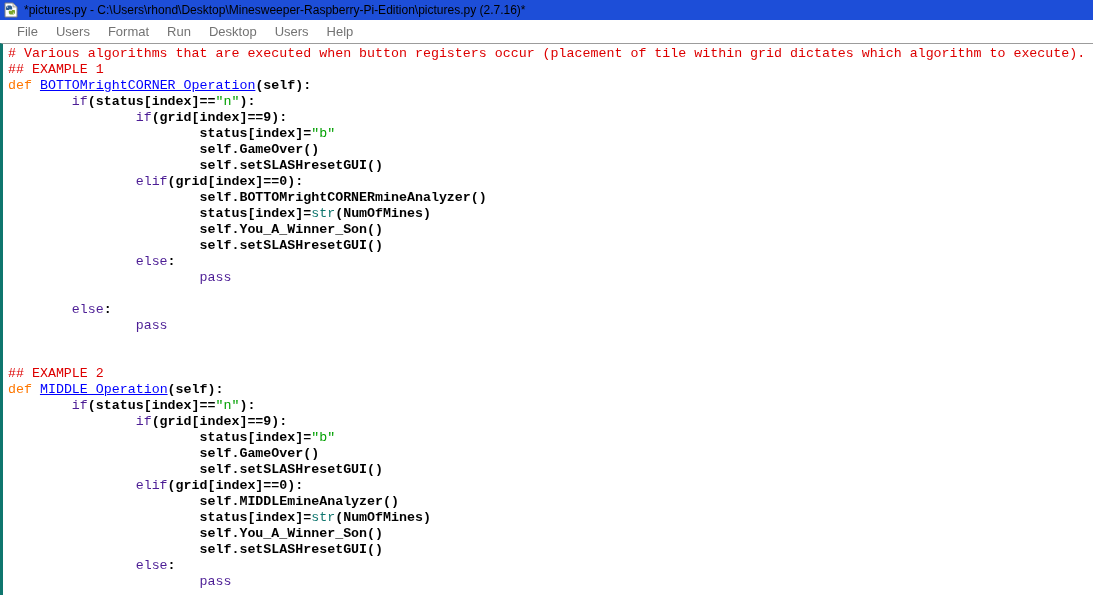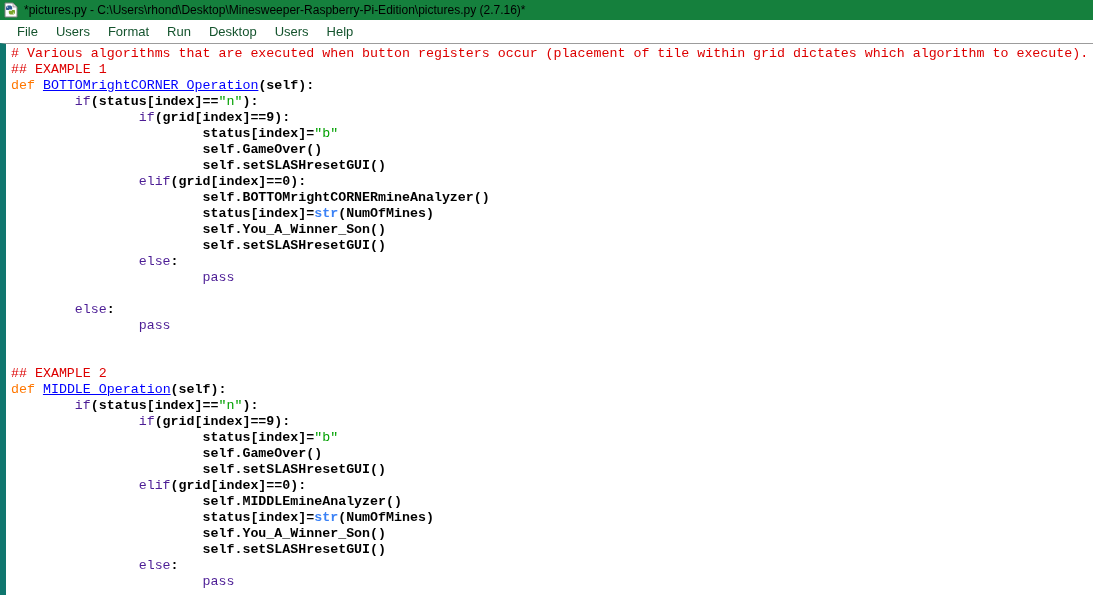--- a/index.html
+++ b/index.html
@@ -4,59 +4,59 @@
 <style>
   html,body{margin:0;padding:0;}
   body{
     width:1093px;height:595px;overflow:hidden;background:#ffffff;
     font-family:"Liberation Sans",sans-serif;
   }
   .window{width:1093px;height:595px;display:flex;flex-direction:column;background:#fff;}
 
   
   .titlebar{
-    height:20px;min-height:20px;background:#15803d;display:flex;align-items:center;
+    height:20px;min-height:20px;background:#1d4ed8;display:flex;align-items:center;
     padding:0 0 0 3px;box-sizing:border-box;
   }
   .app-icon{width:16px;height:16px;position:relative;flex:0 0 auto;margin-right:5px;}
   .title-text{
     font-family:"Liberation Sans",sans-serif;font-size:12px;color:#000;
     white-space:nowrap;letter-spacing:0px;line-height:20px;
   }
 
   
   .menubar{
     height:23px;min-height:23px;background:#ffffff;display:flex;align-items:center;
     padding-left:8px;box-sizing:border-box;
   }
   .menu-item{
-    font-family:"Liberation Sans",sans-serif;font-size:13px;color:#14532d;
+    font-family:"Liberation Sans",sans-serif;font-size:13px;color:#737373;
     padding:0 9px;line-height:23px;white-space:nowrap;cursor:default;
   }
 
   
   .editor-wrap{
     flex:1 1 auto;position:relative;background:#ffffff;
-    border-top:1px solid #9c9c9c;border-left:6px solid #0f766e;
+    border-top:1px solid #9c9c9c;border-left:3px solid #0f766e;
     box-sizing:border-box;overflow:hidden;
   }
   .code{
     font-family:"Liberation Mono","DejaVu Sans Mono",monospace;
     font-size:13.3px;line-height:16px;color:#000;
     white-space:pre;padding:2px 0 0 5px;box-sizing:border-box;
     -webkit-font-smoothing:none;
   }
   .code .ln{display:block;height:16px;}
 
   .tok-comment{color:#dd0000;}
   .tok-keyword{color:#4c1d95;}
   .tok-def{color:#ff7700;text-align:center;}
   .tok-fname{color:#0000ff;text-decoration:underline;}
   .tok-string{color:#00a000;}
-  .tok-builtin{color:#3b82f6;font-weight:bold;}
+  .tok-builtin{color:#0f766e;}
   .tok-plain{color:#000000;font-weight:bold;}
 </style>
 </head>
 <body>
 
 <div class="window">
 
   <div class="titlebar">
     <span class="app-icon">
       <svg width="16" height="16" viewBox="0 0 16 16" xmlns="http://www.w3.org/2000/svg">

